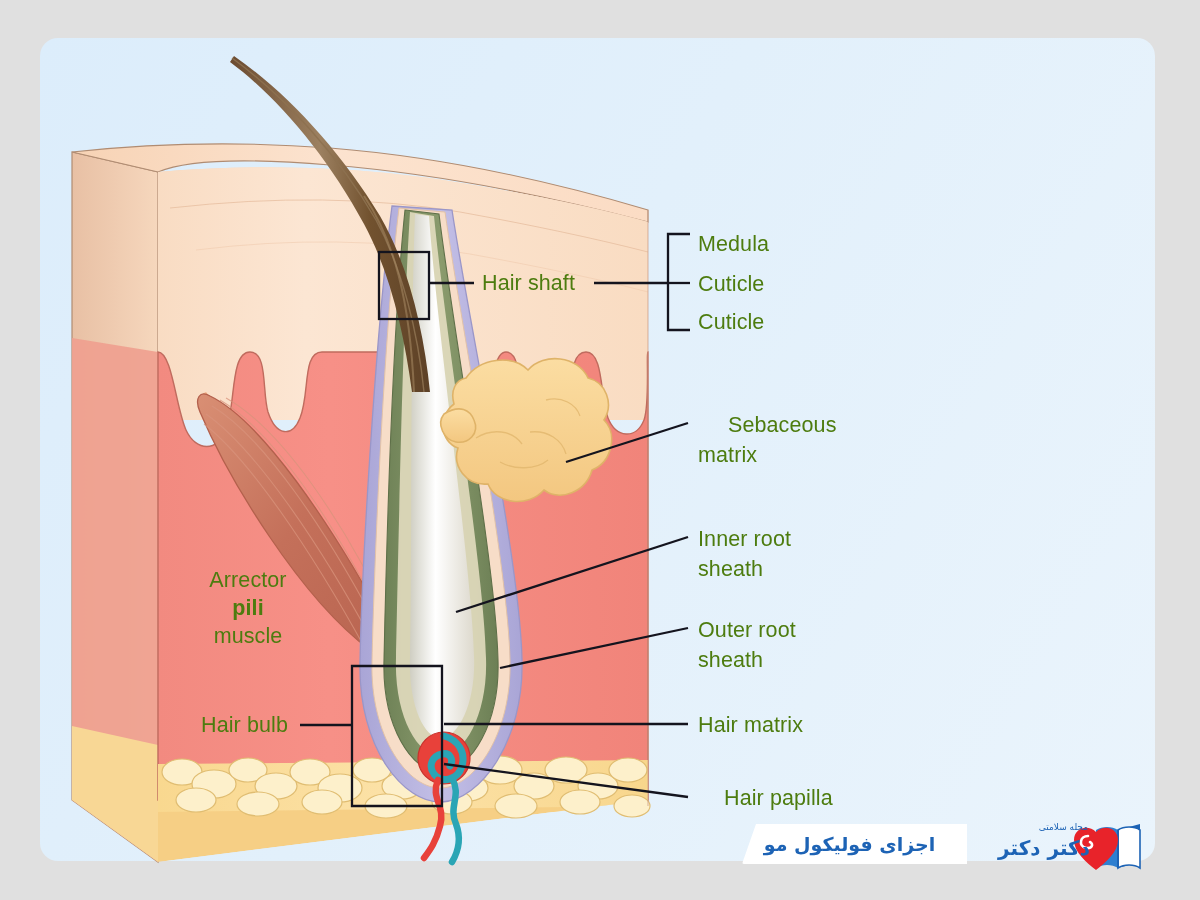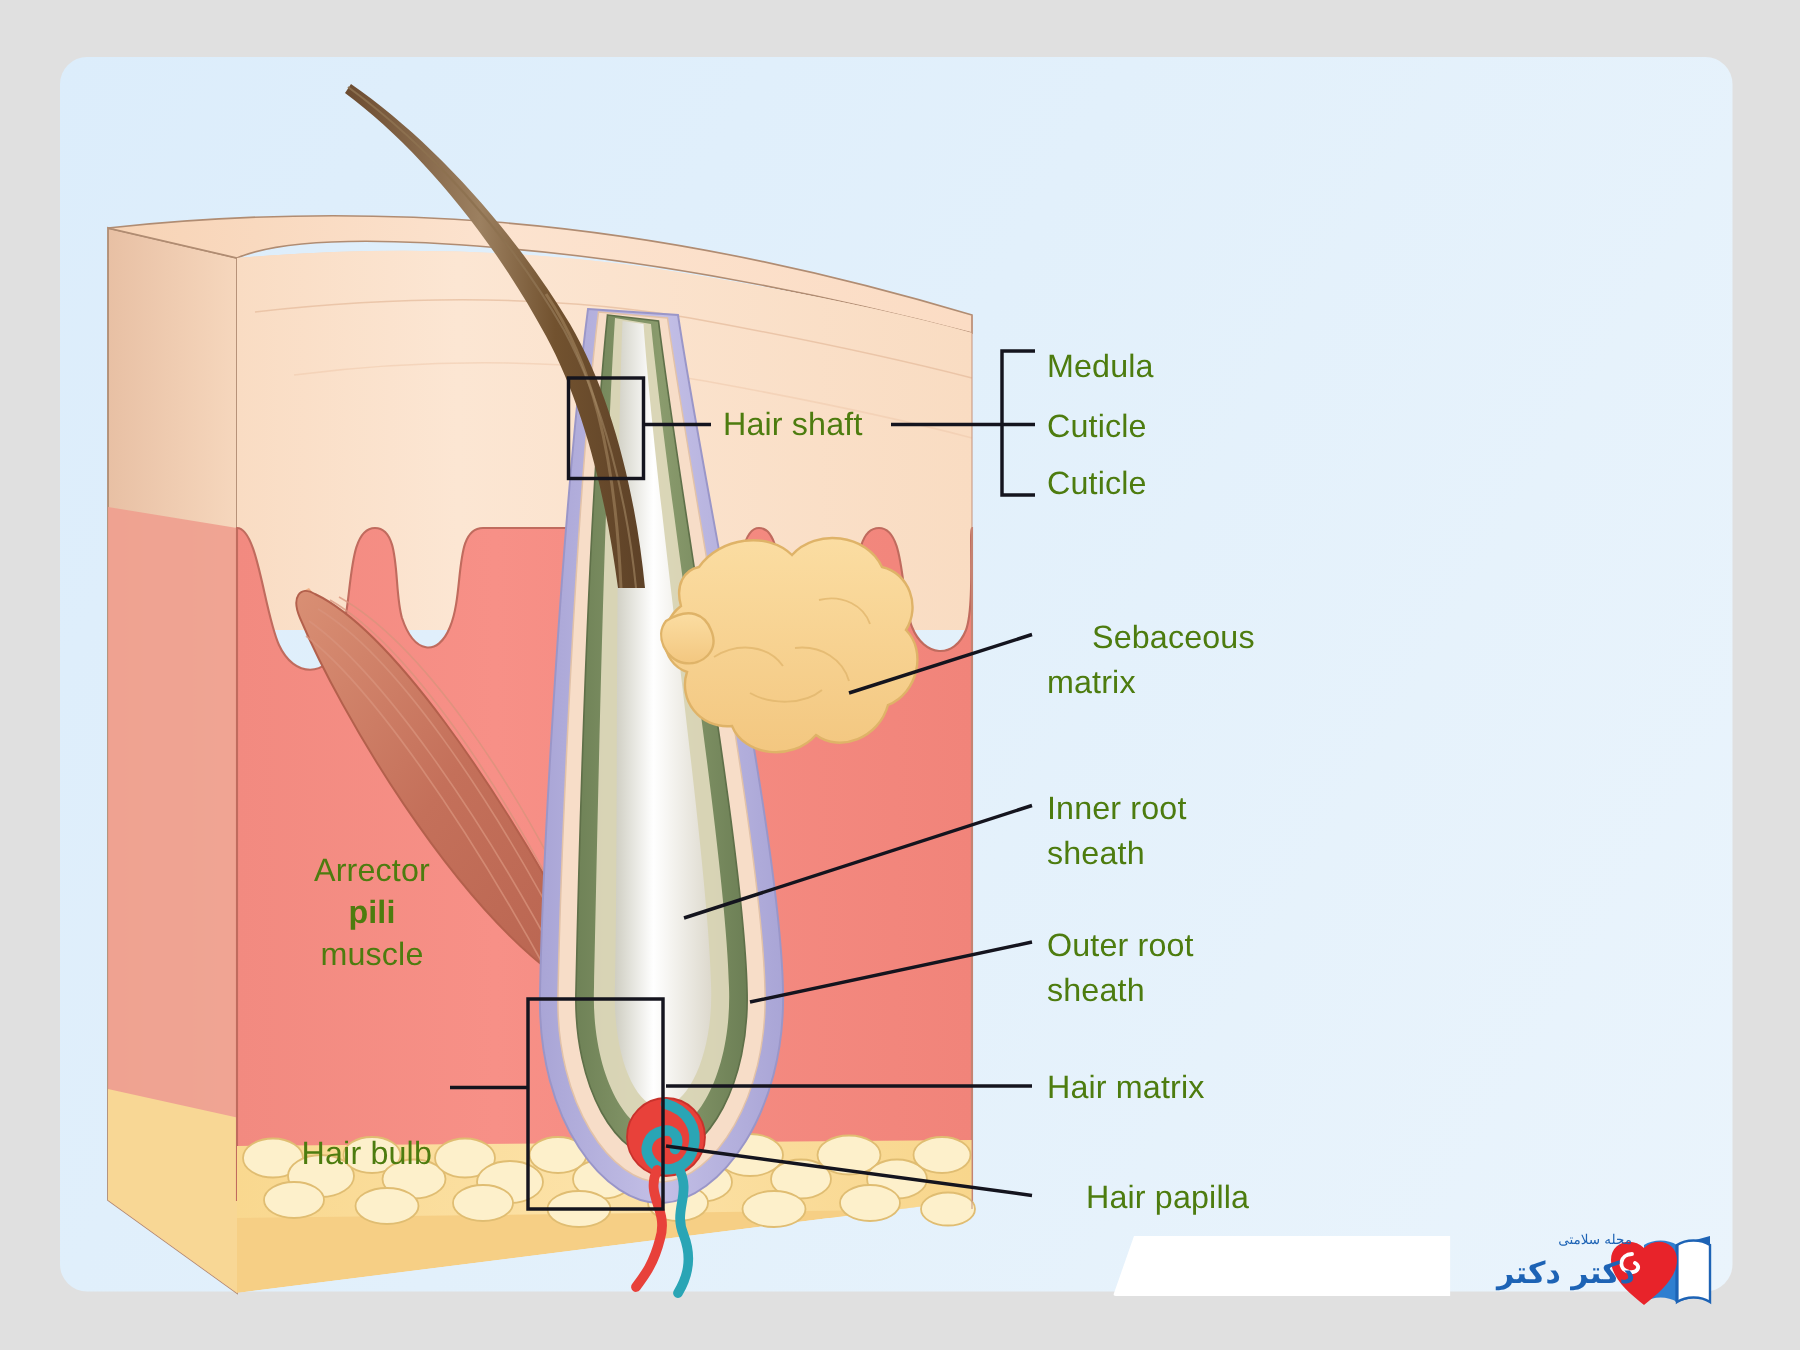--- a/index.html
+++ b/index.html
@@ -18,21 +18,21 @@
   .lbl{
     position:absolute;
     color:#4d7c0f;
     font-size:21.5px;
     line-height:28px;
     letter-spacing:.1px;
     white-space:pre;
     font-family:"Liberation Sans","DejaVu Sans",sans-serif;
   }
   .lbl.ctr{text-align:center;}
-  .lbl.rgt{text-align:right;margin-top:44px;}
+  .lbl.rgt{text-align:right;}
   
   #banner{
     position:absolute;left:742px;top:824px;width:225px;height:40px;
     background:#ffffff;
     clip-path:polygon(14px 0,225px 0,225px 40px,0 40px);
     border-radius:0 0 0 2px;
   }
   #bannerTxt{
     position:absolute;left:742px;top:824px;width:215px;height:40px;
     display:flex;align-items:center;justify-content:center;
@@ -276,20 +276,21 @@
   <div class="lbl" style="left:698px;top:711px;">Hair matrix</div>
   <div class="lbl" style="left:724px;top:784px;">Hair papilla</div>
 
   <div class="lbl ctr" style="left:188px;top:566px;width:120px;">Arrector</div>
   <div class="lbl ctr" style="left:188px;top:594px;width:120px;font-weight:bold;">pili</div>
   <div class="lbl ctr" style="left:188px;top:622px;width:120px;">muscle</div>
 
   <div class="lbl rgt" style="left:150px;top:711px;width:138px;">Hair bulb</div>
 
   <div id="banner"></div>
+  <div id="bannerTxt">اجزای فولیکول مو</div>
 
   <svg id="logo" viewBox="0 0 180 62">
 
     <g>
       <path d="M150,12 L172,6 L172,44 L150,50 Z" fill="#1d63b5"></path>
       <path d="M150,12 C144,8 134,8 128,12 L128,50 C134,46 144,46 150,50 Z" fill="#2f7fd0"></path>
       <path d="M150,12 C156,8 166,8 172,12 L172,50 C166,46 156,46 150,50 Z" fill="#ffffff" stroke="#1d63b5" stroke-width="1.6"></path>
       <path d="M150,12 L150,50" stroke="#1d63b5" stroke-width="2"></path>
     </g>
 

